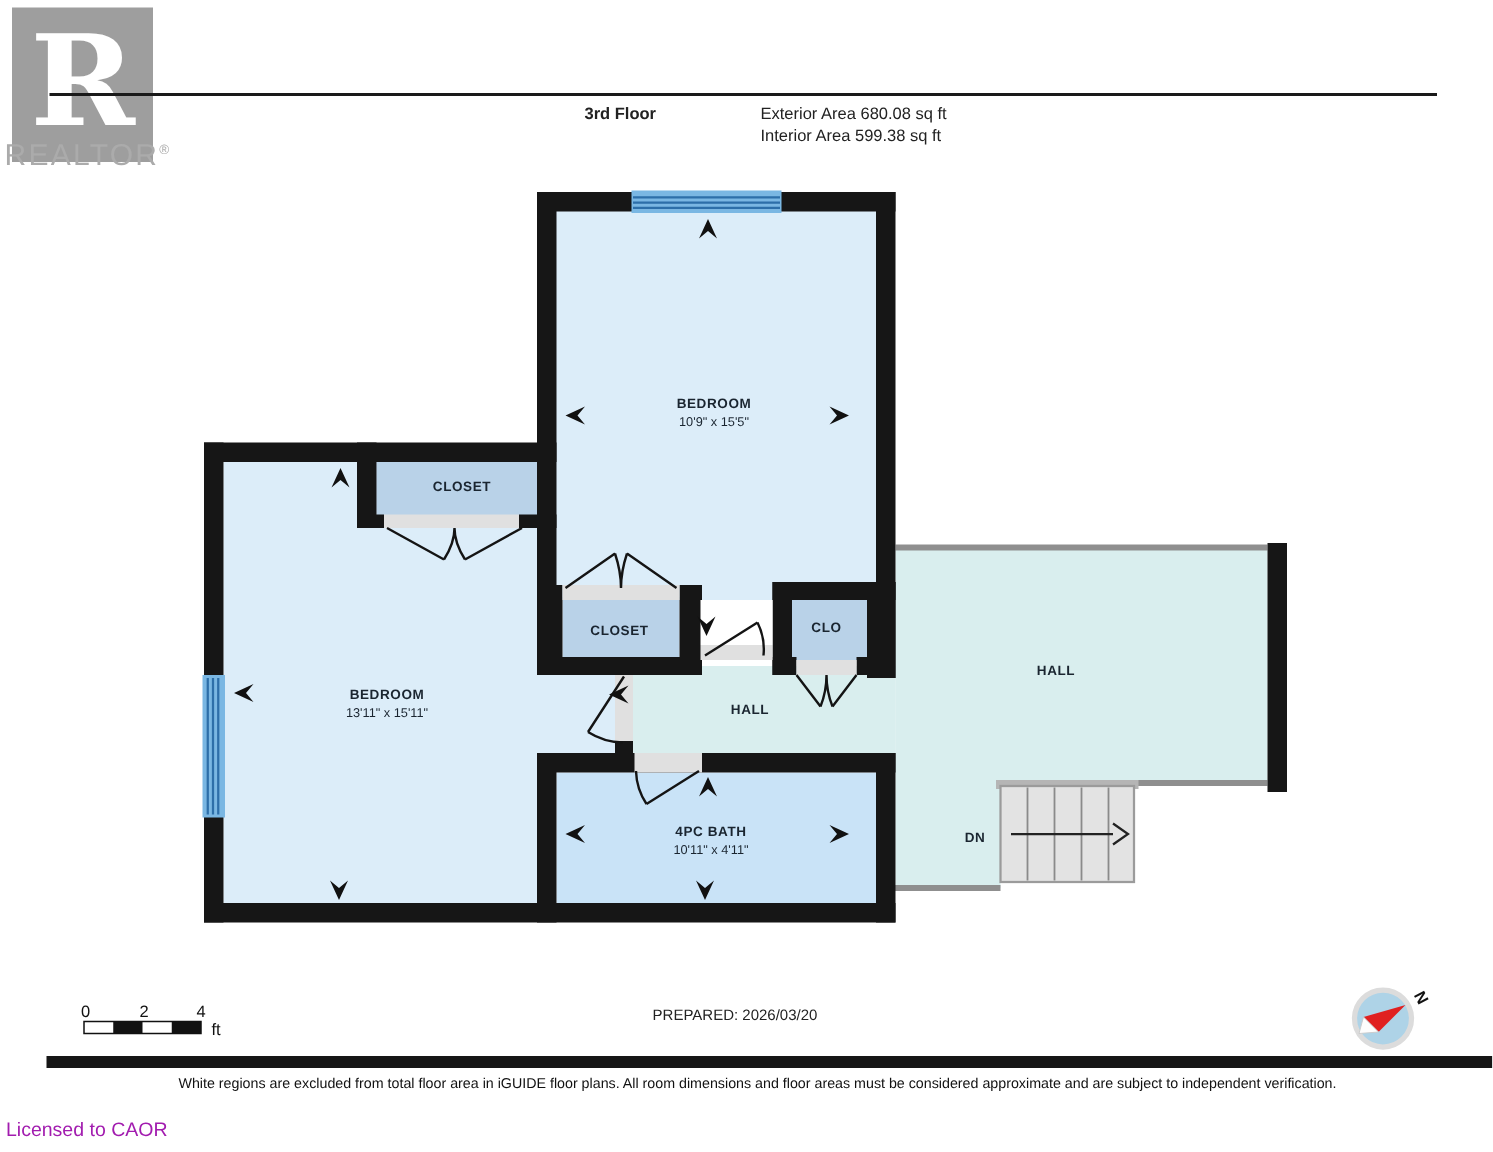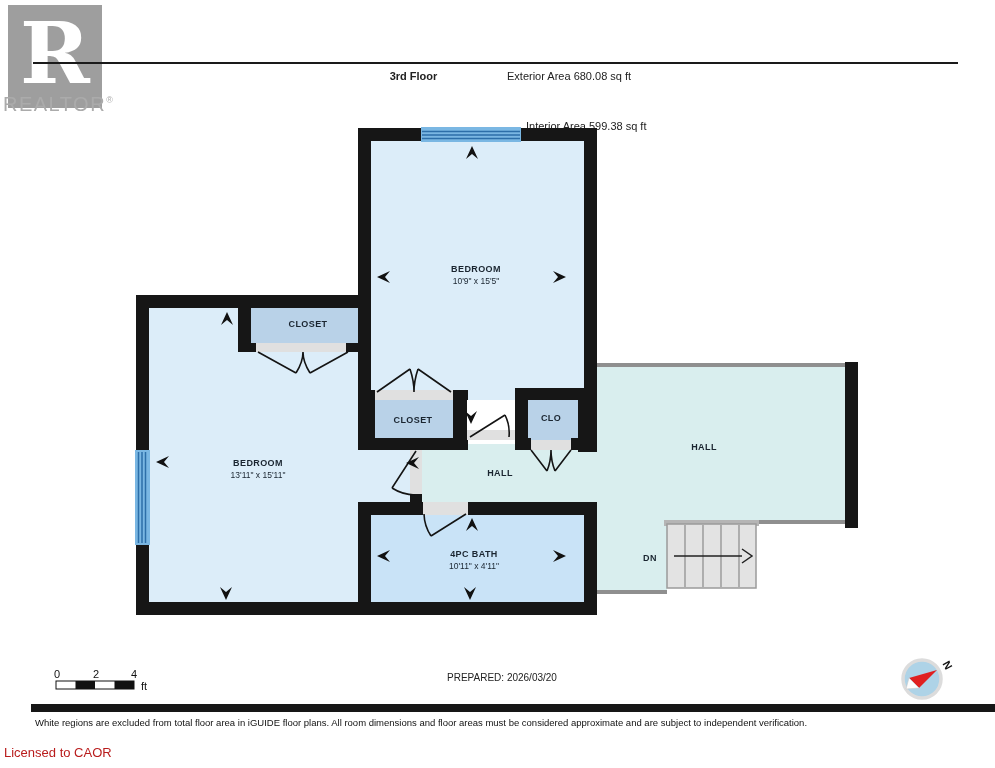--- a/index.html
+++ b/index.html
@@ -12,26 +12,26 @@
   .logo-r{font-family:"DejaVu Serif",serif;font-weight:bold;font-size:84px;
           color:#ffffff;line-height:1;margin-top:-6px;}
   .logo-text{left:3px;top:93px;font-size:20px;color:#ababab;letter-spacing:1.5px;}
   .logo-text sup{font-size:9px;}
   .page-title{left:0;top:33px;width:995px;text-align:center;font-size:18px;
               font-weight:bold;color:#111;}
   .header-line{left:33px;top:62px;width:925px;height:2px;background:#1a1a1a;}
   .floor-label{left:330px;top:70px;width:167px;text-align:center;font-size:11px;
                font-weight:bold;color:#222;}
   .area-ext{left:507px;top:70px;font-size:11px;color:#222;}
-  .area-int{left:526px;top:85px;font-size:11px;color:#222;margin-top:35px;}
+  .area-int{left:507px;top:85px;font-size:11px;color:#222;}
   
-  .prepared{left:392px;top:672px;width:220px;text-align:center;font-size:10px;color:#222;}
+  .prepared{left:380px;top:672px;width:220px;text-align:center;font-size:10px;color:#222;}
   .footer-bar{left:31px;top:704px;width:964px;height:8px;background:#161616;}
-  .disclaimer{left:35px;top:717px;width:940px;font-size:9.5px;color:#111;}
-  .license{left:4px;top:745px;font-size:13px;color:#b91c1c;}
+  .disclaimer{left:35px;top:717px;width:940px;font-size:9.5px;color:#111;text-align:center;}
+  .license{left:4px;top:745px;font-size:13px;color:#a21caf;}
   svg{position:absolute;left:0;top:0;}
   svg text{font-family:"Liberation Sans",sans-serif;}
   .room-label{font-size:9px;letter-spacing:.4px;fill:#1a2530;font-weight:bold;}
   .dim-label{font-size:8.5px;fill:#1a2530;}
   .scale-num{font-size:11px;fill:#111;}
 </style>
 </head>
 <body>
 
 <div class="canvas">

